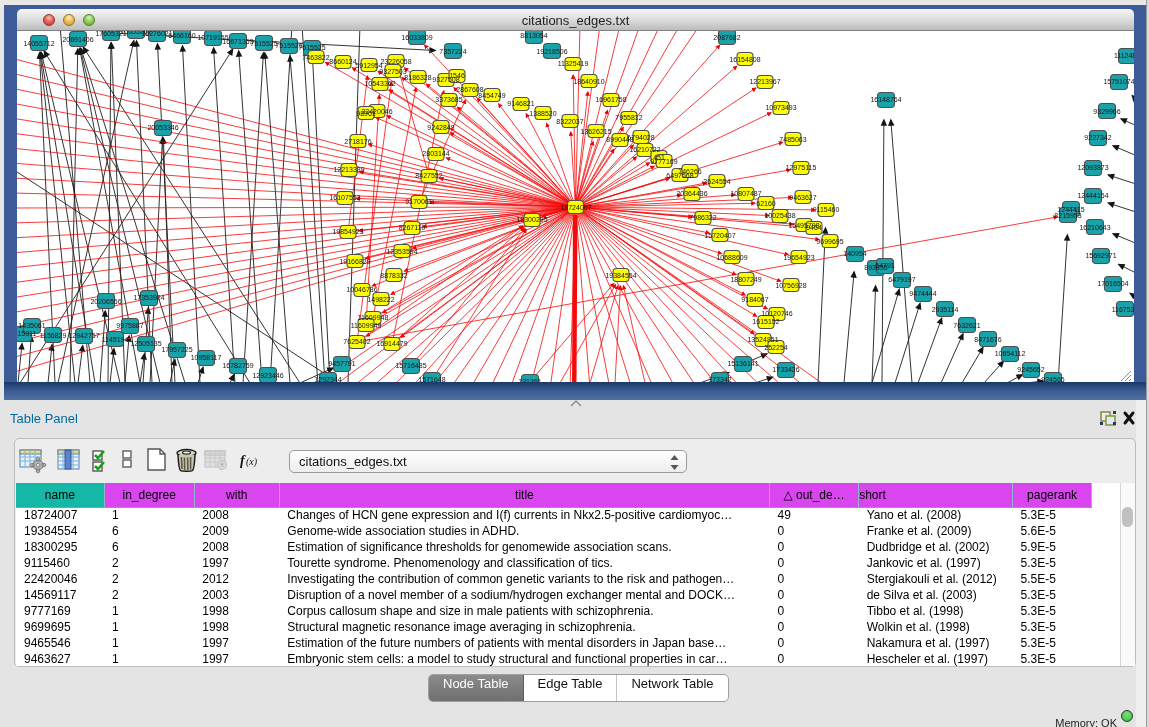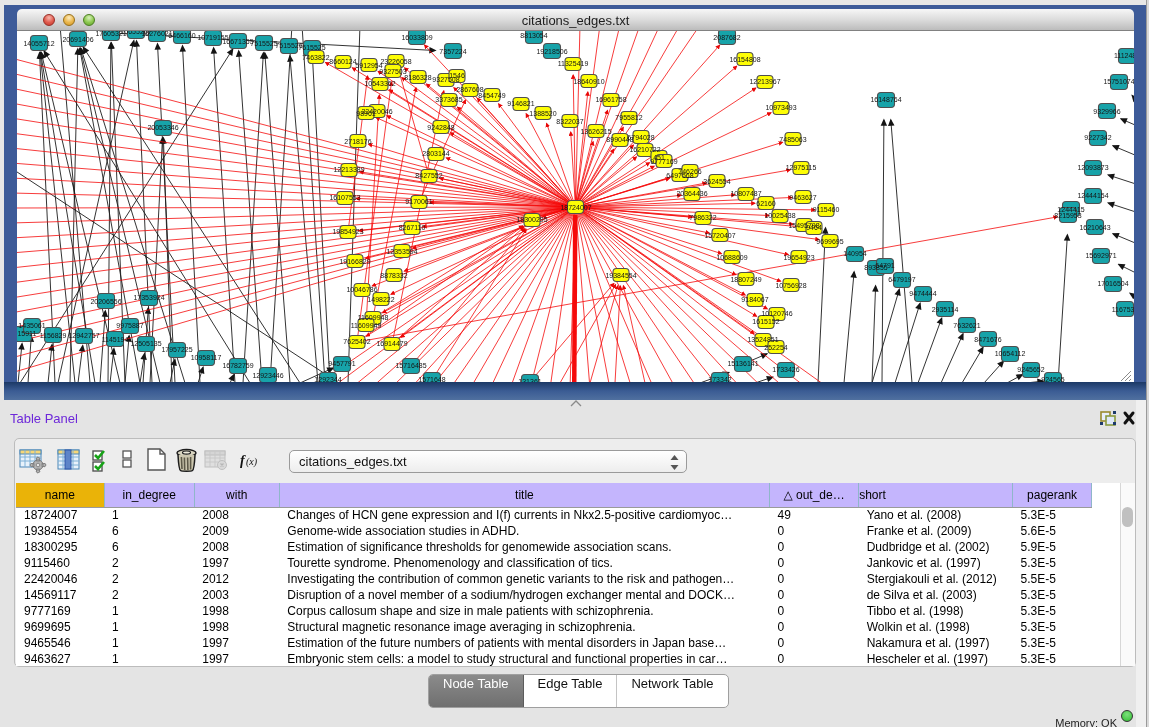--- a/index.html
+++ b/index.html
@@ -6,35 +6,35 @@
 *{box-sizing:border-box}
 .abs{position:absolute}
 #desk{left:4px;top:5px;width:1142px;height:395px;background:#3d5b99;}
 #titlebar{left:17px;top:9px;width:1117px;height:22px;border-radius:5px 5px 0 0;
  background:linear-gradient(#f7f7f7,#d9d9d9 55%,#bcbcbc);border-bottom:1px solid #818181;}
 #title{width:100%;text-align:center;font-size:13px;color:#1d1d1d;line-height:23px;}
 .tl{width:12px;height:12px;border-radius:50%;top:5px;}
 #canvas{left:17px;top:31px;width:1117px;height:351px;background:#fff;overflow:hidden;}
 #deskbot{left:4px;top:382px;width:1142px;height:18px;background:linear-gradient(180deg,#1c3966,#3b5c94 50%,#50709f);}
 #panel{left:0;top:400px;width:1149px;height:327px;background:#e4e4e4;}
-#ptitle{left:10px;top:411px;font-size:13px;color:#6d28d9;}
+#ptitle{left:10px;top:411px;font-size:13px;color:#0369a1;}
 #container{left:14px;top:438px;width:1122px;height:229px;background:#ededed;
  border:1px solid #bcbcbc;border-radius:5px;}
 #dropdown{left:289px;top:450px;width:398px;height:23px;background:linear-gradient(#fff,#ededed);
  border:1px solid #9a9a9a;border-radius:5px;font-size:13px;color:#111;line-height:21px;padding-left:9px;}
 #tablewrap{left:16px;top:483px;width:1104px;height:183px;background:#fff;overflow:hidden;}
 table{border-collapse:collapse;table-layout:fixed;width:1104px;font-size:12px;}
-th{height:24px;background:#c4b5fd;border-right:1px solid #8fb6c9;border-bottom:1px solid #9a9a9a;
+th{height:24px;background:#d946ef;border-right:1px solid #8fb6c9;border-bottom:1px solid #9a9a9a;
  font-weight:normal;font-size:12px;padding:0;}
 td{height:16px;padding:0 0 0 8px;white-space:nowrap;overflow:hidden;font-size:12px;color:#000;}
 .c0{width:87px}.c1{width:89px}.c2{width:84px}.c3{width:484px}.c4{width:88px}
 .c5{width:152px;text-align:left}.c6{width:78px}.c7{width:28px}
 #vsb{left:1120px;top:483px;width:15px;height:183px;background:#fafafa;border-left:1px solid #d7d7d7;}
 #vsbthumb{left:1122px;top:507px;width:11px;height:20px;background:#c0c0c0;border-radius:6px;}
-#tabs{left:428px;top:674px;height:34px;display:flex;border:1px solid #9f9f9f;border-radius:5px;
+#tabs{left:428px;top:674px;height:28px;display:flex;border:1px solid #9f9f9f;border-radius:5px;
  overflow:hidden;background:#fff;}
 .tab{font-size:13px;line-height:18px;padding:0 14px;color:#111;border-right:1px solid #c4c4c4;}
 .tab.sel{background:linear-gradient(#8b8b8b,#6f6f6f);color:#fff;border-right:1px solid #5c5c5c;}
 #mem{right:32px;top:717px;font-size:11px;color:#222;}
 #memdot{left:1121px;top:710px;width:12px;height:12px;border-radius:50%;
  background:radial-gradient(circle at 50% 35%,#7de07d,#2fbe2f);border:1px solid #333;}
 #rightstrip{left:1146px;top:0;width:3px;height:727px;background:#d9d9d9;border-left:1px solid #9a9a9a;}
 </style></head>
 <body>
 <div id="desk" class="abs"></div>
@@ -640,21 +640,21 @@
 <div id="dropdown" class="abs">citations_edges.txt
  <svg class="abs" style="right:7px;top:4px" width="9" height="15">
  <path d="M4.5,0 L8.5,5 H0.5 z" fill="#555"></path>
       <path d="M4.5,15 L8.5,10 H0.5 z" fill="#555"></path>
     </svg>
 </div>
 <div id="tablewrap" class="abs">
 <table>
 <tbody>
         <tr>
-<th class="c0" style="background:#eab308">name</th>
+<th class="c0" style="background:#14b8a6">name</th>
 <th class="c1">in_degree</th>
 <th class="c2">with</th>
 <th class="c3">title</th>
 <th class="c4">△ out_de…</th>
 <th class="c5">short</th>
 <th class="c6">pagerank</th>
 <th class="c7" style="background:#fff;border:none"></th>
 </tr>
 <tr>
           <td class="c0">18724007</td>

